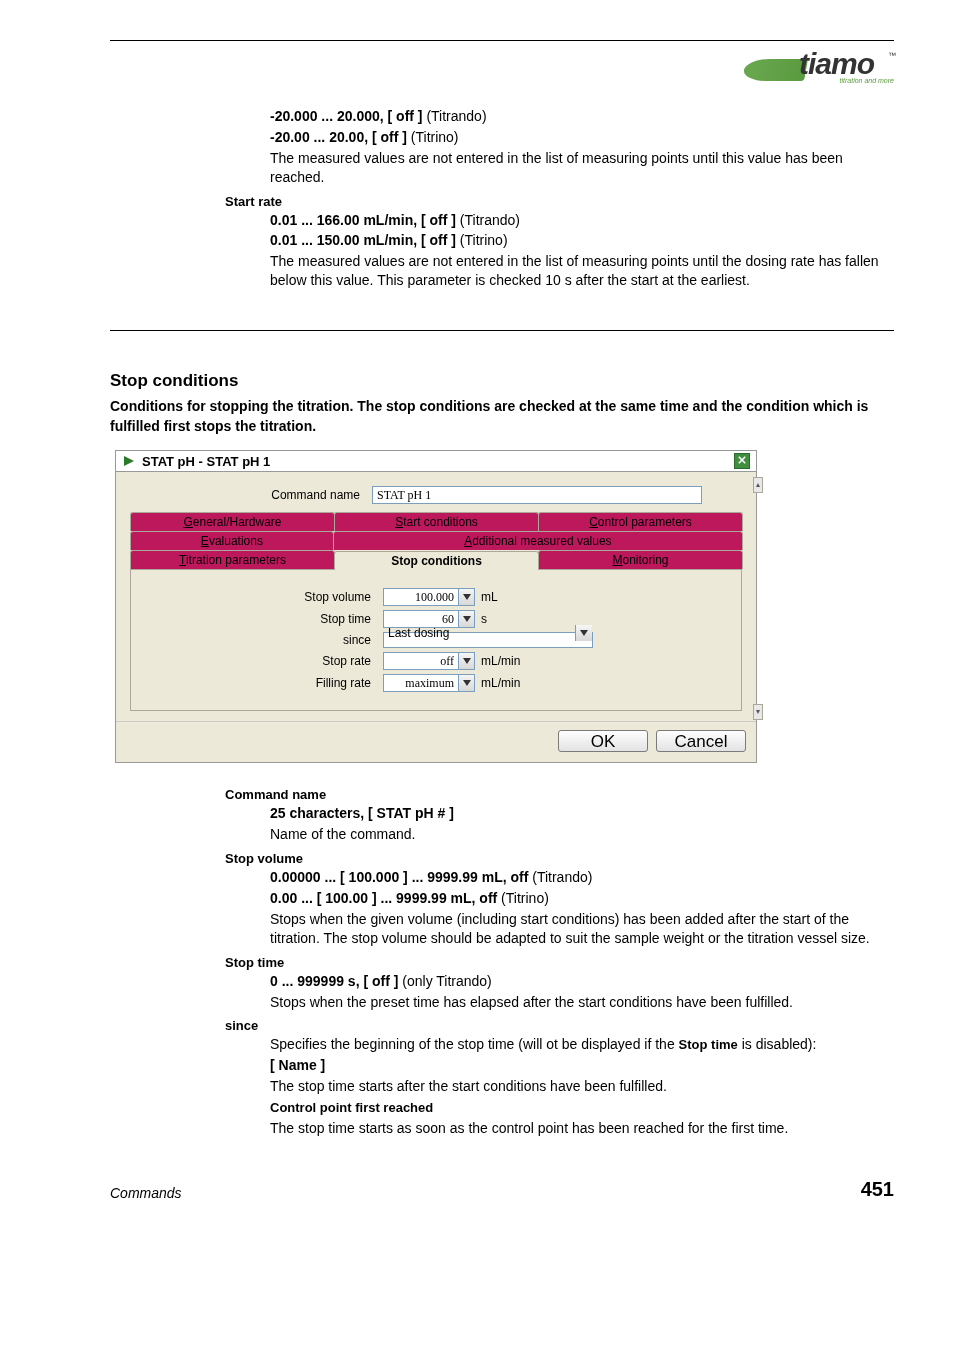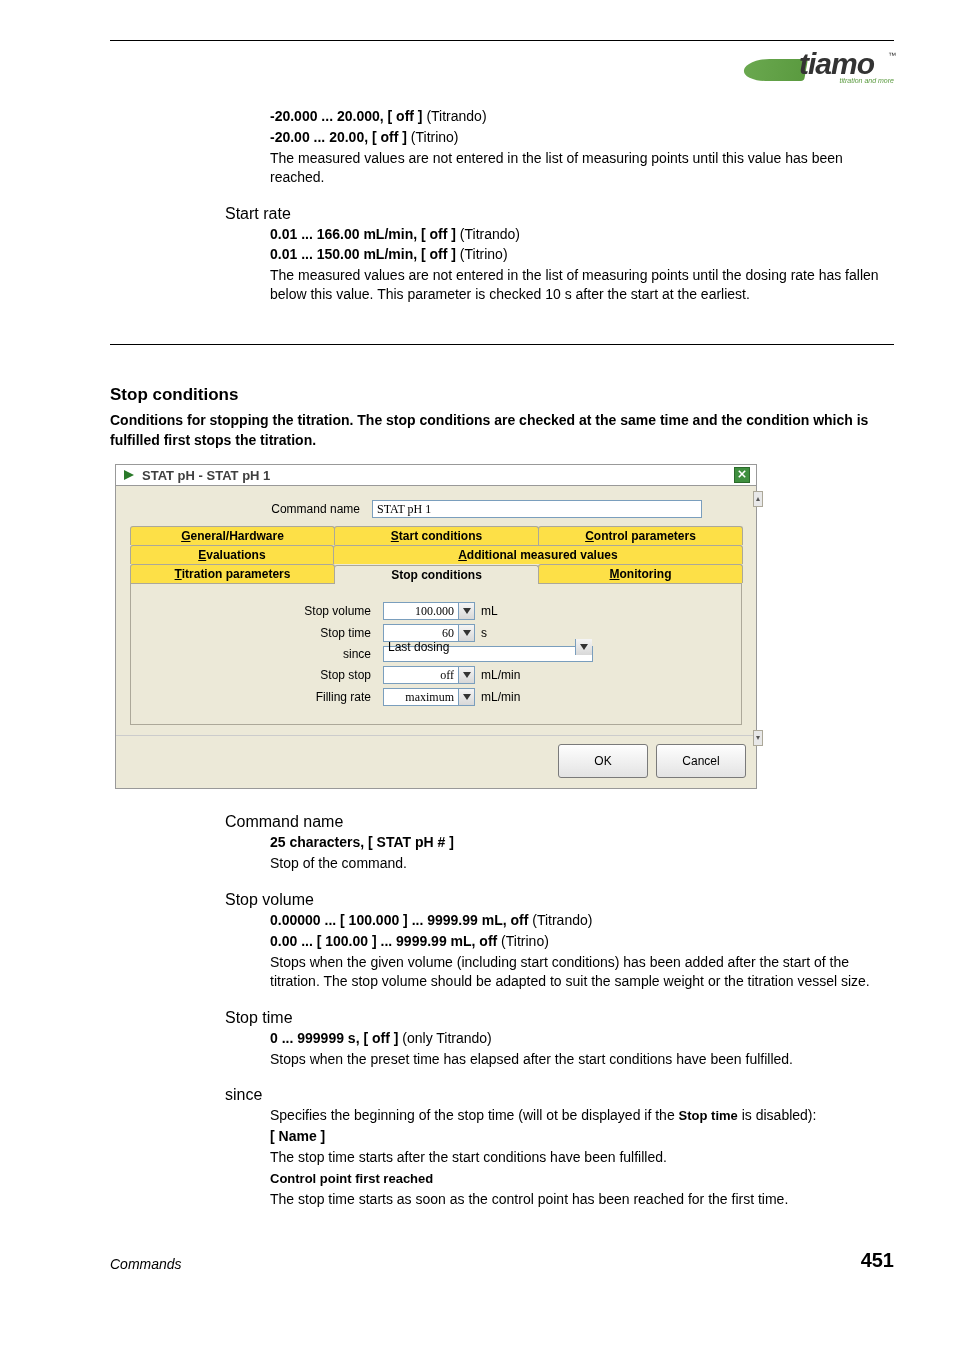--- a/index.html
+++ b/index.html
@@ -62,23 +62,23 @@
     top: 30px;
     font-size: 7px;
     color: #5a9a3f;
     font-style: italic;
   }
   .content {
     margin-left: 160px;
   }
   .param-name {
     margin-left: -45px;
-    font-weight: normal;
-    font-size: 16px;
-    margin-top: 18px;
+    font-weight: bold;
+    font-size: 13px;
+    margin-top: 7px;
   }
   .para {
     line-height: 1.35;
     margin: 2px 0;
   }
   .b { font-weight: bold; }
   .section-hdr {
     font-family: Arial, Helvetica, sans-serif;
     font-weight: 900;
     font-size: 17px;
@@ -119,21 +119,21 @@
     align-items: center;
     gap: 6px;
   }
   .dlg-title .ticon {
     width: 14px;
     height: 14px;
     display: inline-block;
   }
   .dlg-title .ticon svg { width:14px; height:14px; }
   .dlg-title .tt {
-    color: #404040;
+    color: #000000;
     font-weight: bold;
     font-size: 13px;
   }
   .dlg-title .tx {
     margin-left: auto;
     width: 14px;
     height: 14px;
     background: #3f8f3f;
     color: #fff;
     font-size: 10px;
@@ -187,33 +187,32 @@
   .tabs {
     margin-top: 8px;
   }
   .tabrow {
     display: flex;
     gap: 0;
   }
   .tab {
     border: 1px solid #aca899;
     border-bottom: none;
-    background: #fde047;
+    background: #be185d;
     padding: 2px 0;
     text-align: center;
     font-size: 12px;
     box-sizing: border-box;
     border-radius: 3px 3px 0 0;
     margin-right: -1px;
     flex: 1 1 0;
     min-width: 0;
     color: #000;
     text-decoration: underline;
     text-decoration-color: transparent;
-    font-weight: bold;
   }
   .tab.active {
     background: #ece9d8;
     font-weight: bold;
     position: relative;
     top: 1px;
   }
   .tabrow.top .tab { flex: 1 1 0; }
   .tab-panel {
     border: 1px solid #aca899;
@@ -242,25 +241,25 @@
   }
   .dlg-buttons {
     display: flex;
     justify-content: flex-end;
     gap: 8px;
     padding: 8px 10px 10px 10px;
     border-top: 1px solid #ccc;
   }
   .dlg-btn {
     min-width: 90px;
-    height: 34px;
+    height: 22px;
     border: 1px solid #7a7a7a;
     background: linear-gradient(#fefefe, #e3e3e3);
     border-radius: 3px;
-    font-size: 12px;
+    font-size: 17px;
     font-family: inherit;
   }
   .side-arrow-up {
     position: absolute;
     right: -7px;
     top: 26px;
     width: 8px;
     height: 14px;
     background: #e8e8e8;
     border: 1px solid #aca899;
@@ -405,21 +404,21 @@
               <span class="since-select">
                 <span>Last dosing</span>
                 <span class="ddbtn">
                     <svg viewBox="0 0 8 6" width="8" height="6">
                       <polygon points="0,0 8,0 4,6" fill="#333"></polygon>
                     </svg>
                   </span>
               </span>
             </div>
             <div class="dlg-row">
-              <div class="dlg-label">Stop stop</div>
+              <div class="dlg-label">Stop rate</div>
               <span class="dlg-dd">
                 <input class="dlg-input num" value="off" style="">
                 <span class="ddbtn">
                     <svg viewBox="0 0 8 6">
                       <polygon points="0,0 8,0 4,6" fill="#333"></polygon>
                     </svg>
                   </span>
               </span>
               <span class="unit">mL/min</span>
             </div>
@@ -439,21 +438,21 @@
         </div>
       </div>
       <div class="dlg-buttons">
         <button class="dlg-btn">OK</button>
         <button class="dlg-btn">Cancel</button>
       </div>
     </div>
 
     <div class="param-name">Command name</div>
     <div class="para"><span class="b">25 characters, [ STAT pH # ]</span></div>
-    <div class="para">Stop of the command.</div>
+    <div class="para">Name of the command.</div>
 
     <div class="param-name">Stop volume</div>
     <div class="para"><span class="b">0.00000 ... [ 100.000 ] ... 9999.99 mL, off</span><span> (Titrando)</span></div>
     <div class="para"><span class="b">0.00 ... [ 100.00 ] ... 9999.99 mL, off</span><span> (Titrino)</span></div>
     <div class="para">Stops when the given volume (including start conditions) has been added after the start of the titration. The stop volume should be adapted to suit the sample weight or the titration vessel size.</div>
 
     <div class="param-name">Stop time</div>
     <div class="para"><span class="b">0 ... 999999 s, [ off ]</span><span> (only Titrando)</span></div>
     <div class="para">Stops when the preset time has elapsed after the start conditions have been fulfilled.</div>
 

